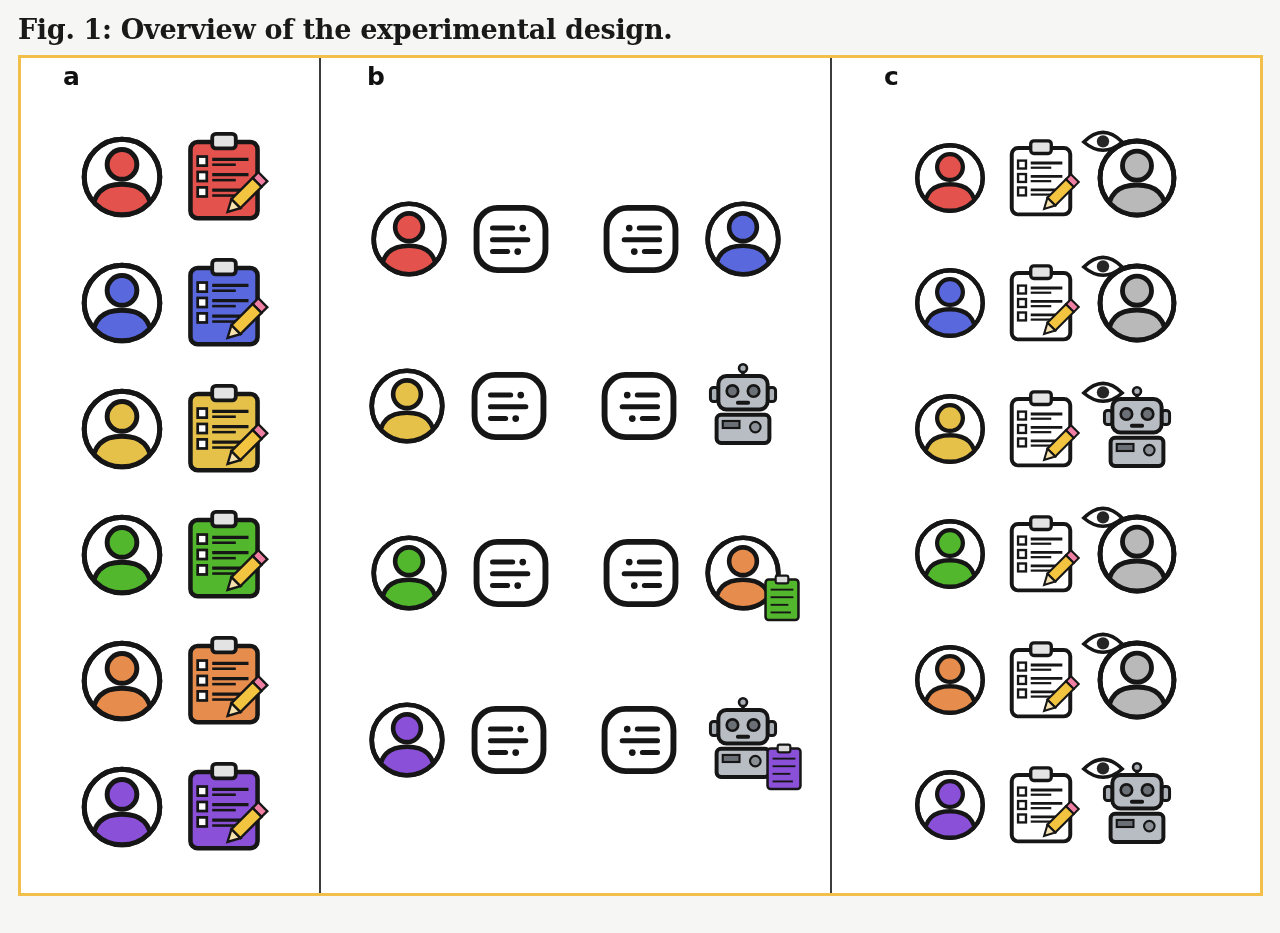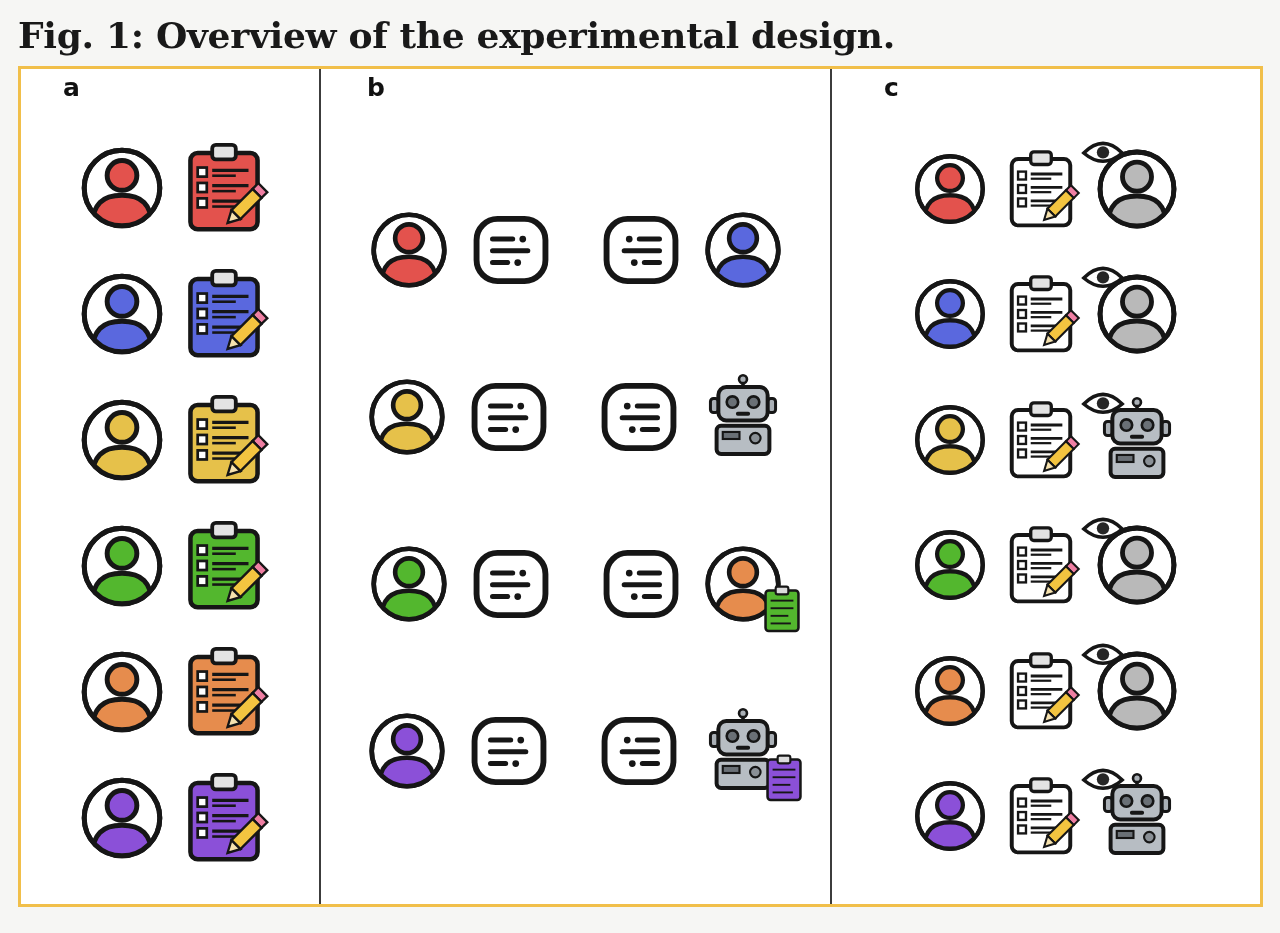--- a/index.html
+++ b/index.html
@@ -3,21 +3,21 @@
 <meta charset="utf-8">
 <style>
   html,body{margin:0;padding:0;}
   body{
     width:1280px;height:933px;
     background:#f6f6f4;
     font-family:"DejaVu Serif", serif;
     overflow:hidden;
   }
   .caption{
-    font-size:36px;font-weight:700;color:#191919;
+    font-size:27px;font-weight:700;color:#191919;
     padding:14px 20px 10px 18px;letter-spacing:-0.3px;
   }
   .figure-box{
     margin:0 17px 0 18px;height:841px;background:#ffffff;
     border:3px solid #f1bf4a;display:flex;box-sizing:border-box;
   }
   .panel{position:relative;box-sizing:border-box;height:100%;}
   .panel-a{width:298px;}
   .panel-b{width:513px;border-left:2px solid #3c3c3c;border-right:2px solid #3c3c3c;}
   .panel-c{flex:1;}

